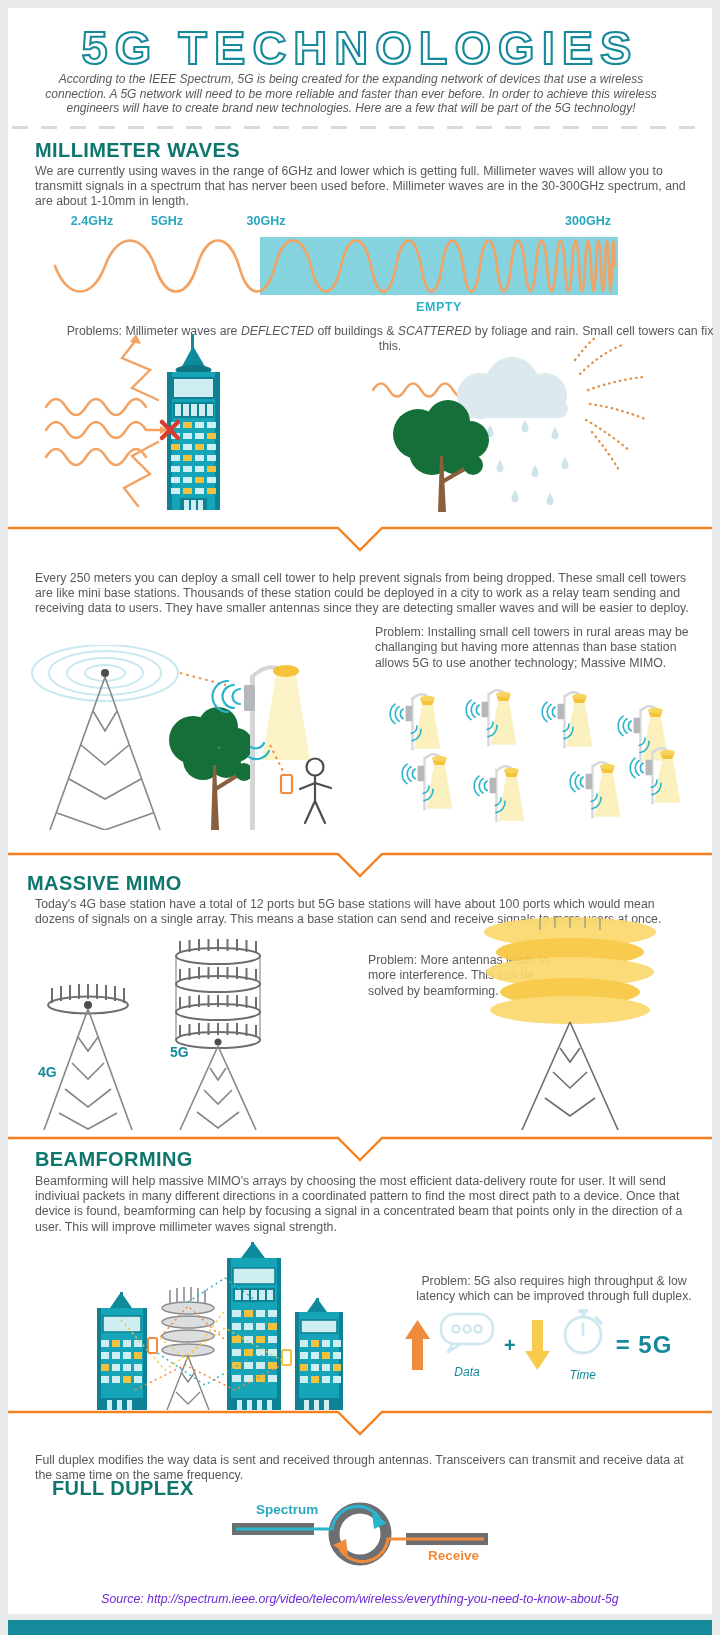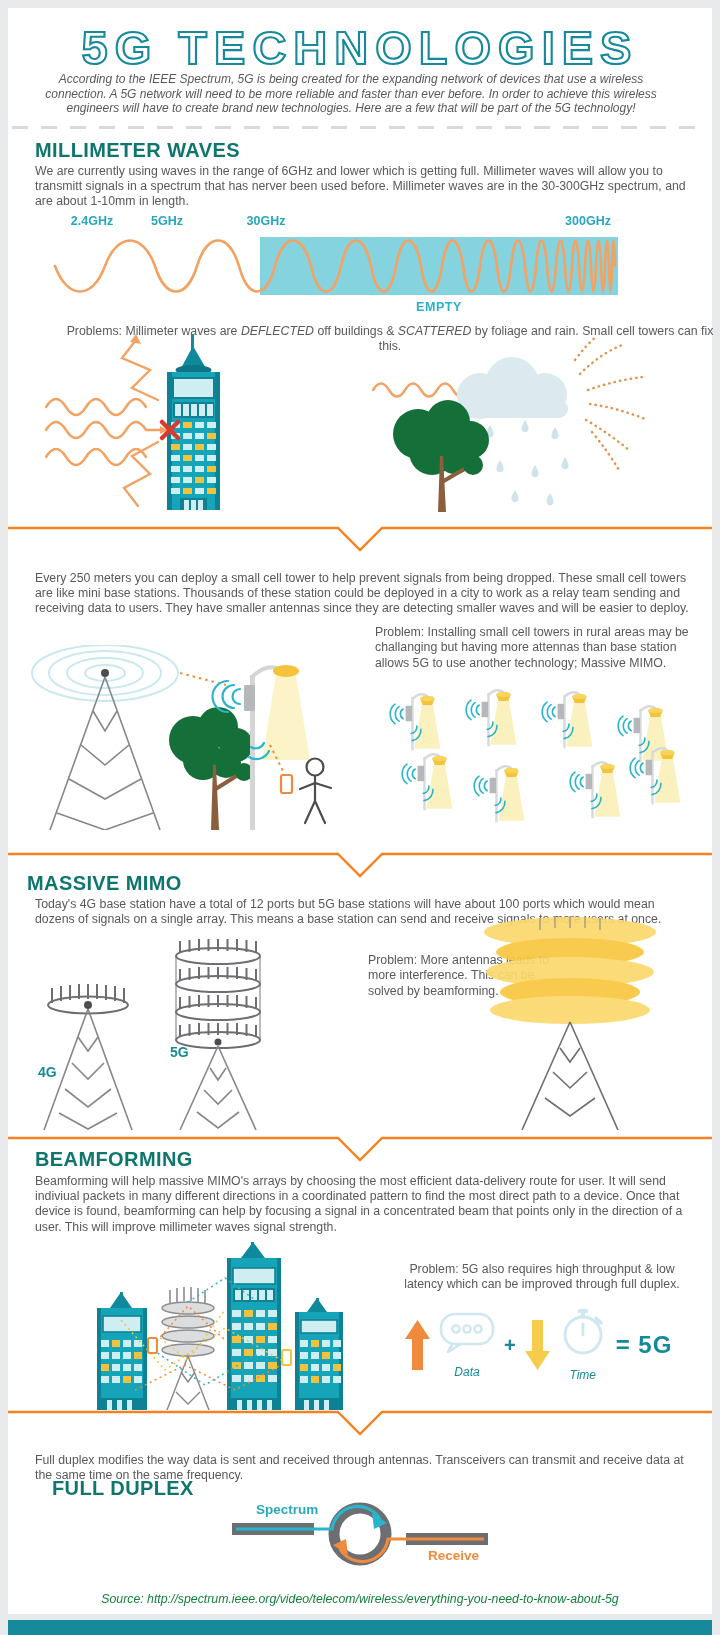--- a/index.html
+++ b/index.html
@@ -334,21 +334,21 @@
       <path d="M75,188 L100,206 L125,188"></path>
     </g>
   </svg>
 
   <svg class="abs" style="left:8px;top:1136px;" width="704" height="26" viewBox="0 0 704 26">
     <path d="M0,2 H330 L352,24 L374,2 H704" fill="none" stroke="#f58220" stroke-width="2.4"></path>
   </svg>
 
   <h2 class="abs h-sec" style="top:1148px;left:35px;margin:0;">BEAMFORMING</h2>
   <p class="abs body-txt" style="top:1174px;left:35px;width:660px;margin:0;">Beamforming will help massive MIMO's arrays by choosing the most efficient data-delivery route for user. It will send indiviual packets in many different directions in a coordinated pattern to find the most direct path to a device. Once that device is found, beamforming can help by focusing a signal in a concentrated beam that points only in the direction of a user. This will improve millimeter waves signal strength.</p>
-  <p class="abs prob-txt" style="top:1262px;left:392px;width:300px;margin:0;text-align:center;">Problem: 5G also requires high throughput &amp; low latency which can be improved through full duplex.</p>
+  <p class="abs prob-txt" style="top:1262px;left:392px;width:300px;margin:12px;text-align:center;">Problem: 5G also requires high throughput &amp; low latency which can be improved through full duplex.</p>
 
   <svg class="abs" style="left:85px;top:1240px;" width="270" height="170" viewBox="0 0 270 170">
 
     <g>
       <rect x="35" y="52" width="3" height="14" fill="#16899b"></rect>
       <polygon points="25,68 47,68 36,52" fill="#0f8a9c"></polygon>
       <rect x="12" y="68" width="50" height="102" fill="#16a5b8"></rect>
       <rect x="12" y="68" width="4" height="102" fill="#0e8294"></rect>
         <rect x="58" y="68" width="4" height="102" fill="#0e8294"></rect>
       <rect x="18" y="76" width="38" height="16" fill="#cfeef2" stroke="#0e8294" stroke-width="1.6"></rect>
@@ -539,16 +539,16 @@
       <circle cx="132" cy="36" r="26" fill="none" stroke="#6d6e71" stroke-width="11"></circle>
       <rect x="4" y="25" width="82" height="12" fill="#6d6e71"></rect>
       <rect x="178" y="35" width="82" height="12" fill="#6d6e71"></rect>
       <path d="M8,31 L104,31 A26,26 0 0 1 152,21" fill="none" stroke="#2ab5cd" stroke-width="3.2"></path>
       <polygon points="159,25 144,15 146,31" fill="#2ab5cd"></polygon>
       <path d="M256,41 L160,41 A26,26 0 0 1 112,51" fill="none" stroke="#f08a3c" stroke-width="3.2"></path>
       <polygon points="105,47 120,57 118,41" fill="#f08a3c"></polygon>
     </svg>
   </div>
 
-  <p class="abs source" style="top:1592px;margin:0;"><a style="color:#15803d;text-decoration:none;">Source: http://spectrum.ieee.org/video/telecom/wireless/everything-you-need-to-know-about-5g</a></p>
+  <p class="abs source" style="top:1592px;margin:0;"><a style="color:#6d28d9;text-decoration:none;">Source: http://spectrum.ieee.org/video/telecom/wireless/everything-you-need-to-know-about-5g</a></p>
 
   <div class="abs footer"></div>
 </div>
 
 </body></html>

